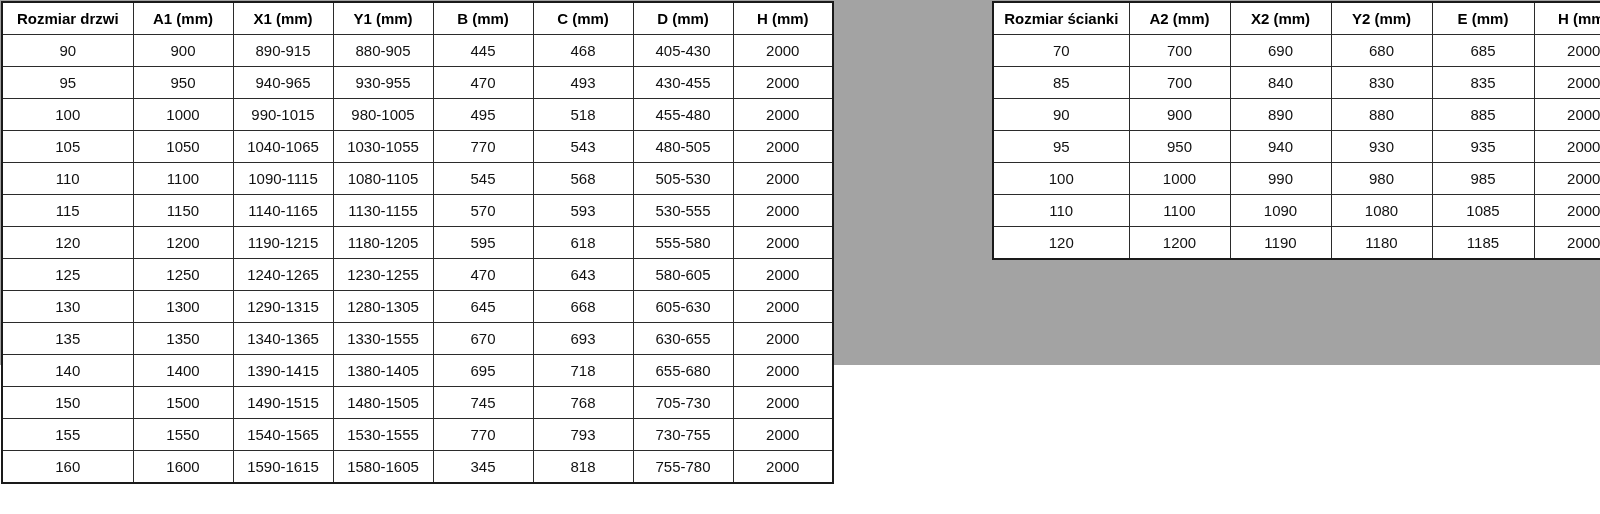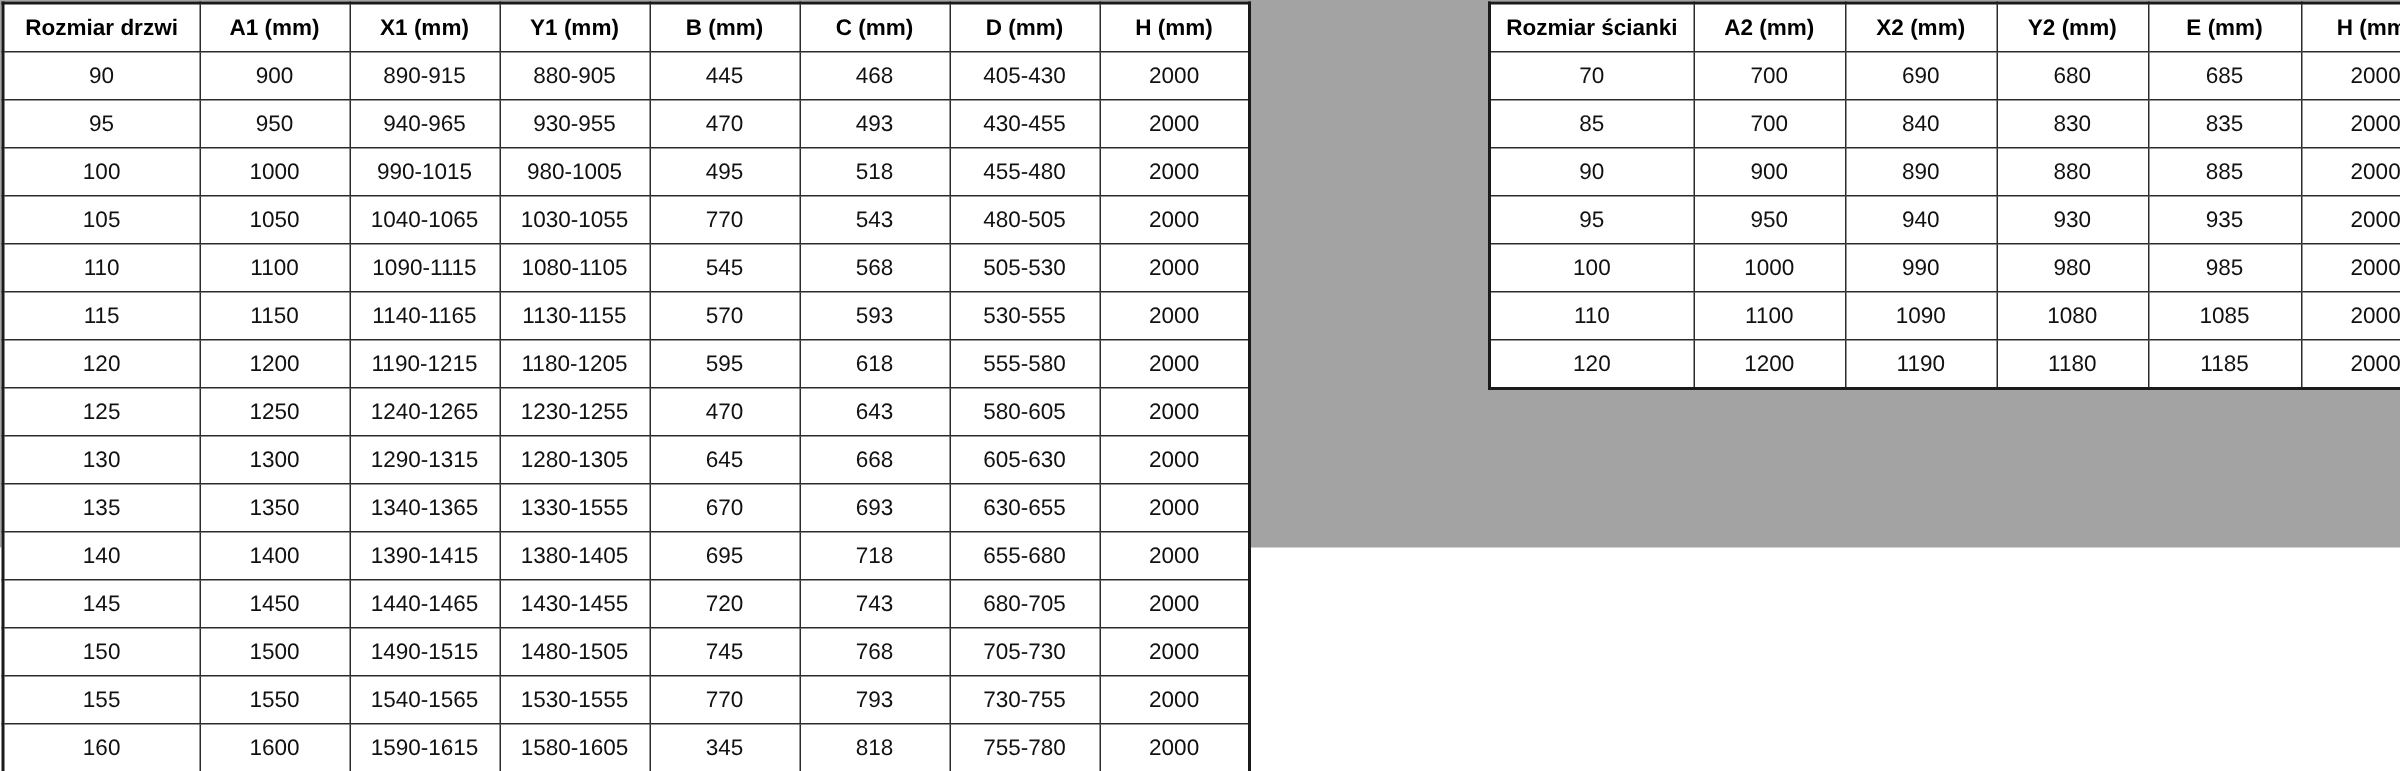--- a/index.html
+++ b/index.html
@@ -186,30 +186,20 @@
           <td>140</td>
           <td>1400</td>
           <td>1390-1415</td>
           <td>1380-1405</td>
           <td>695</td>
           <td>718</td>
           <td>655-680</td>
           <td>2000</td>
         </tr>
         <tr>
-          <td>145</td>
-          <td>1450</td>
-          <td>1440-1465</td>
-          <td>1430-1455</td>
-          <td>720</td>
-          <td>743</td>
-          <td>680-705</td>
-          <td>2000</td>
-        </tr>
-        <tr>
           <td>150</td>
           <td>1500</td>
           <td>1490-1515</td>
           <td>1480-1505</td>
           <td>745</td>
           <td>768</td>
           <td>705-730</td>
           <td>2000</td>
         </tr>
         <tr>

